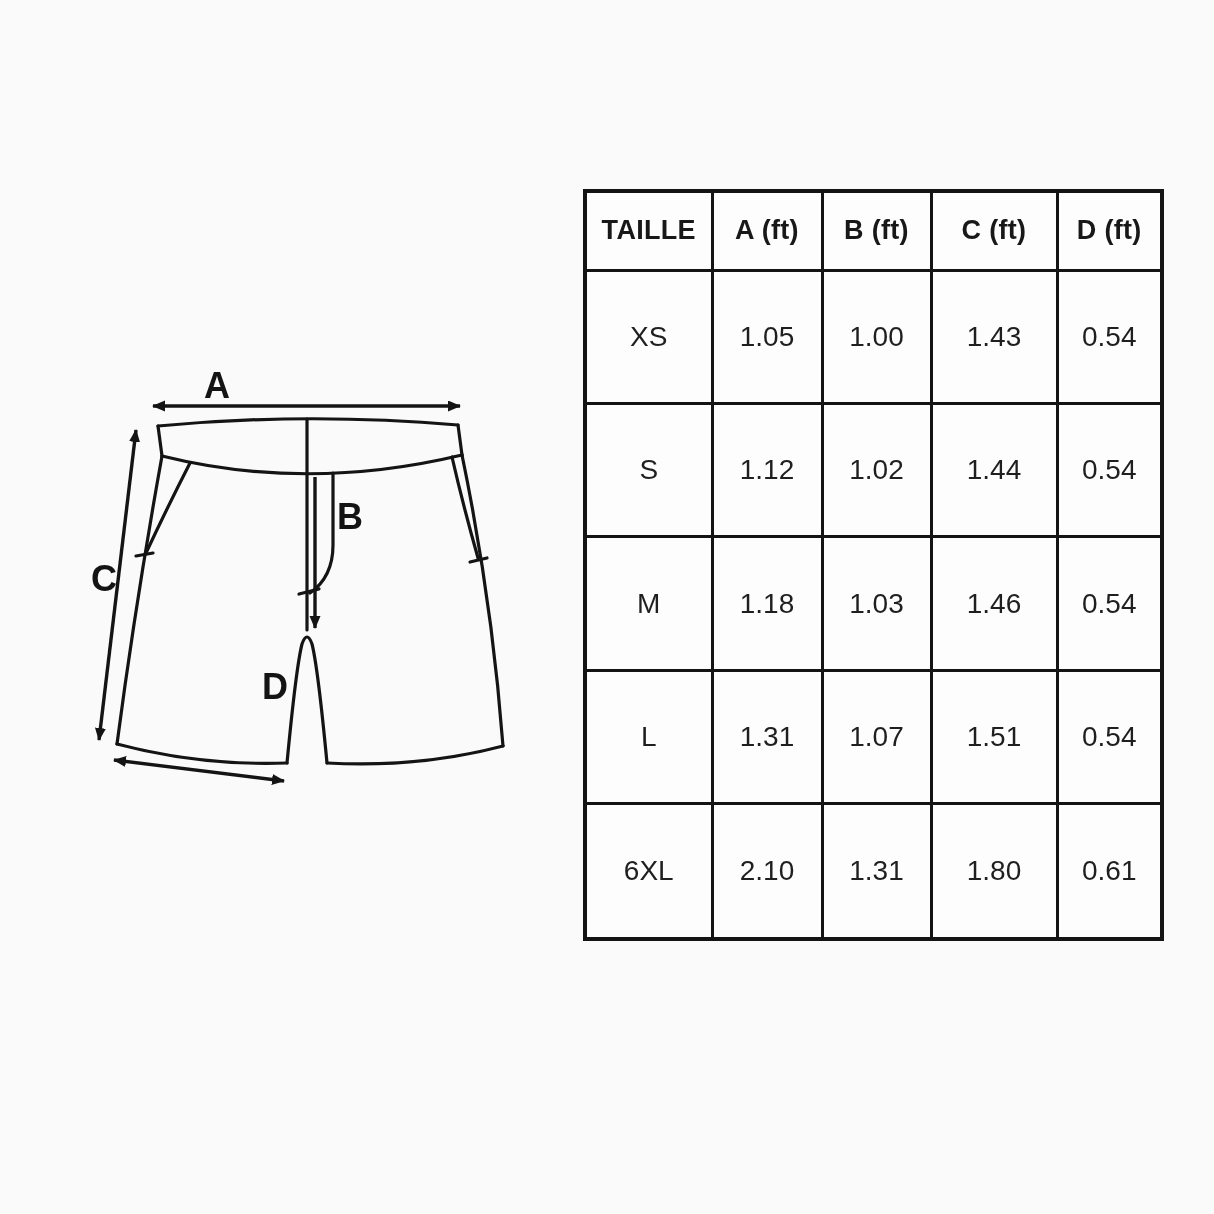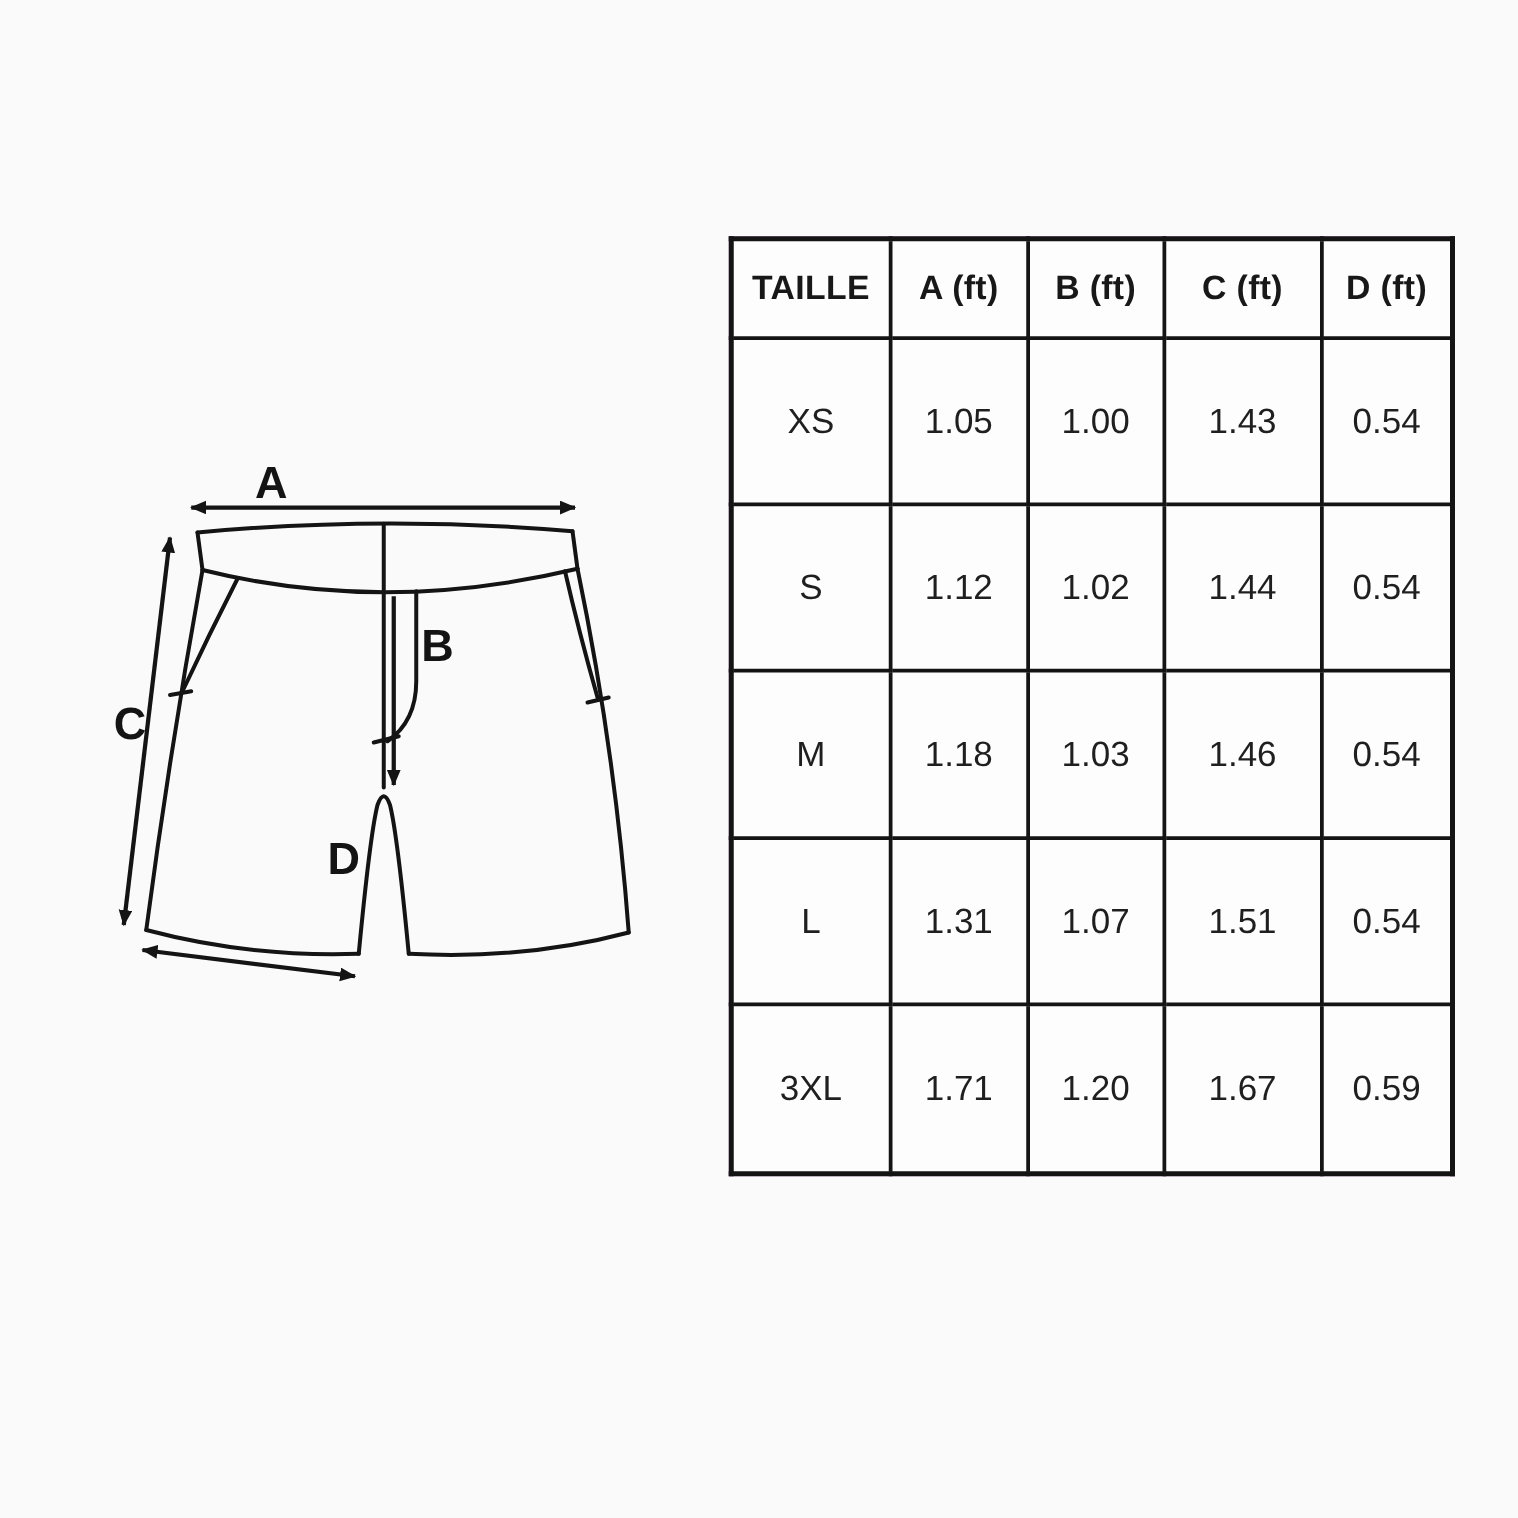--- a/index.html
+++ b/index.html
@@ -163,21 +163,21 @@
         <td>0.54</td>
       </tr>
       <tr>
         <td>L</td>
         <td>1.31</td>
         <td>1.07</td>
         <td>1.51</td>
         <td>0.54</td>
       </tr>
       <tr>
-        <td>3XL</td>
-        <td>1.71</td>
-        <td>1.20</td>
-        <td>1.67</td>
-        <td>0.59</td>
+        <td>6XL</td>
+        <td>2.10</td>
+        <td>1.31</td>
+        <td>1.80</td>
+        <td>0.61</td>
       </tr>
     </tbody>
   </table>
 </div>
 
 </body></html>

